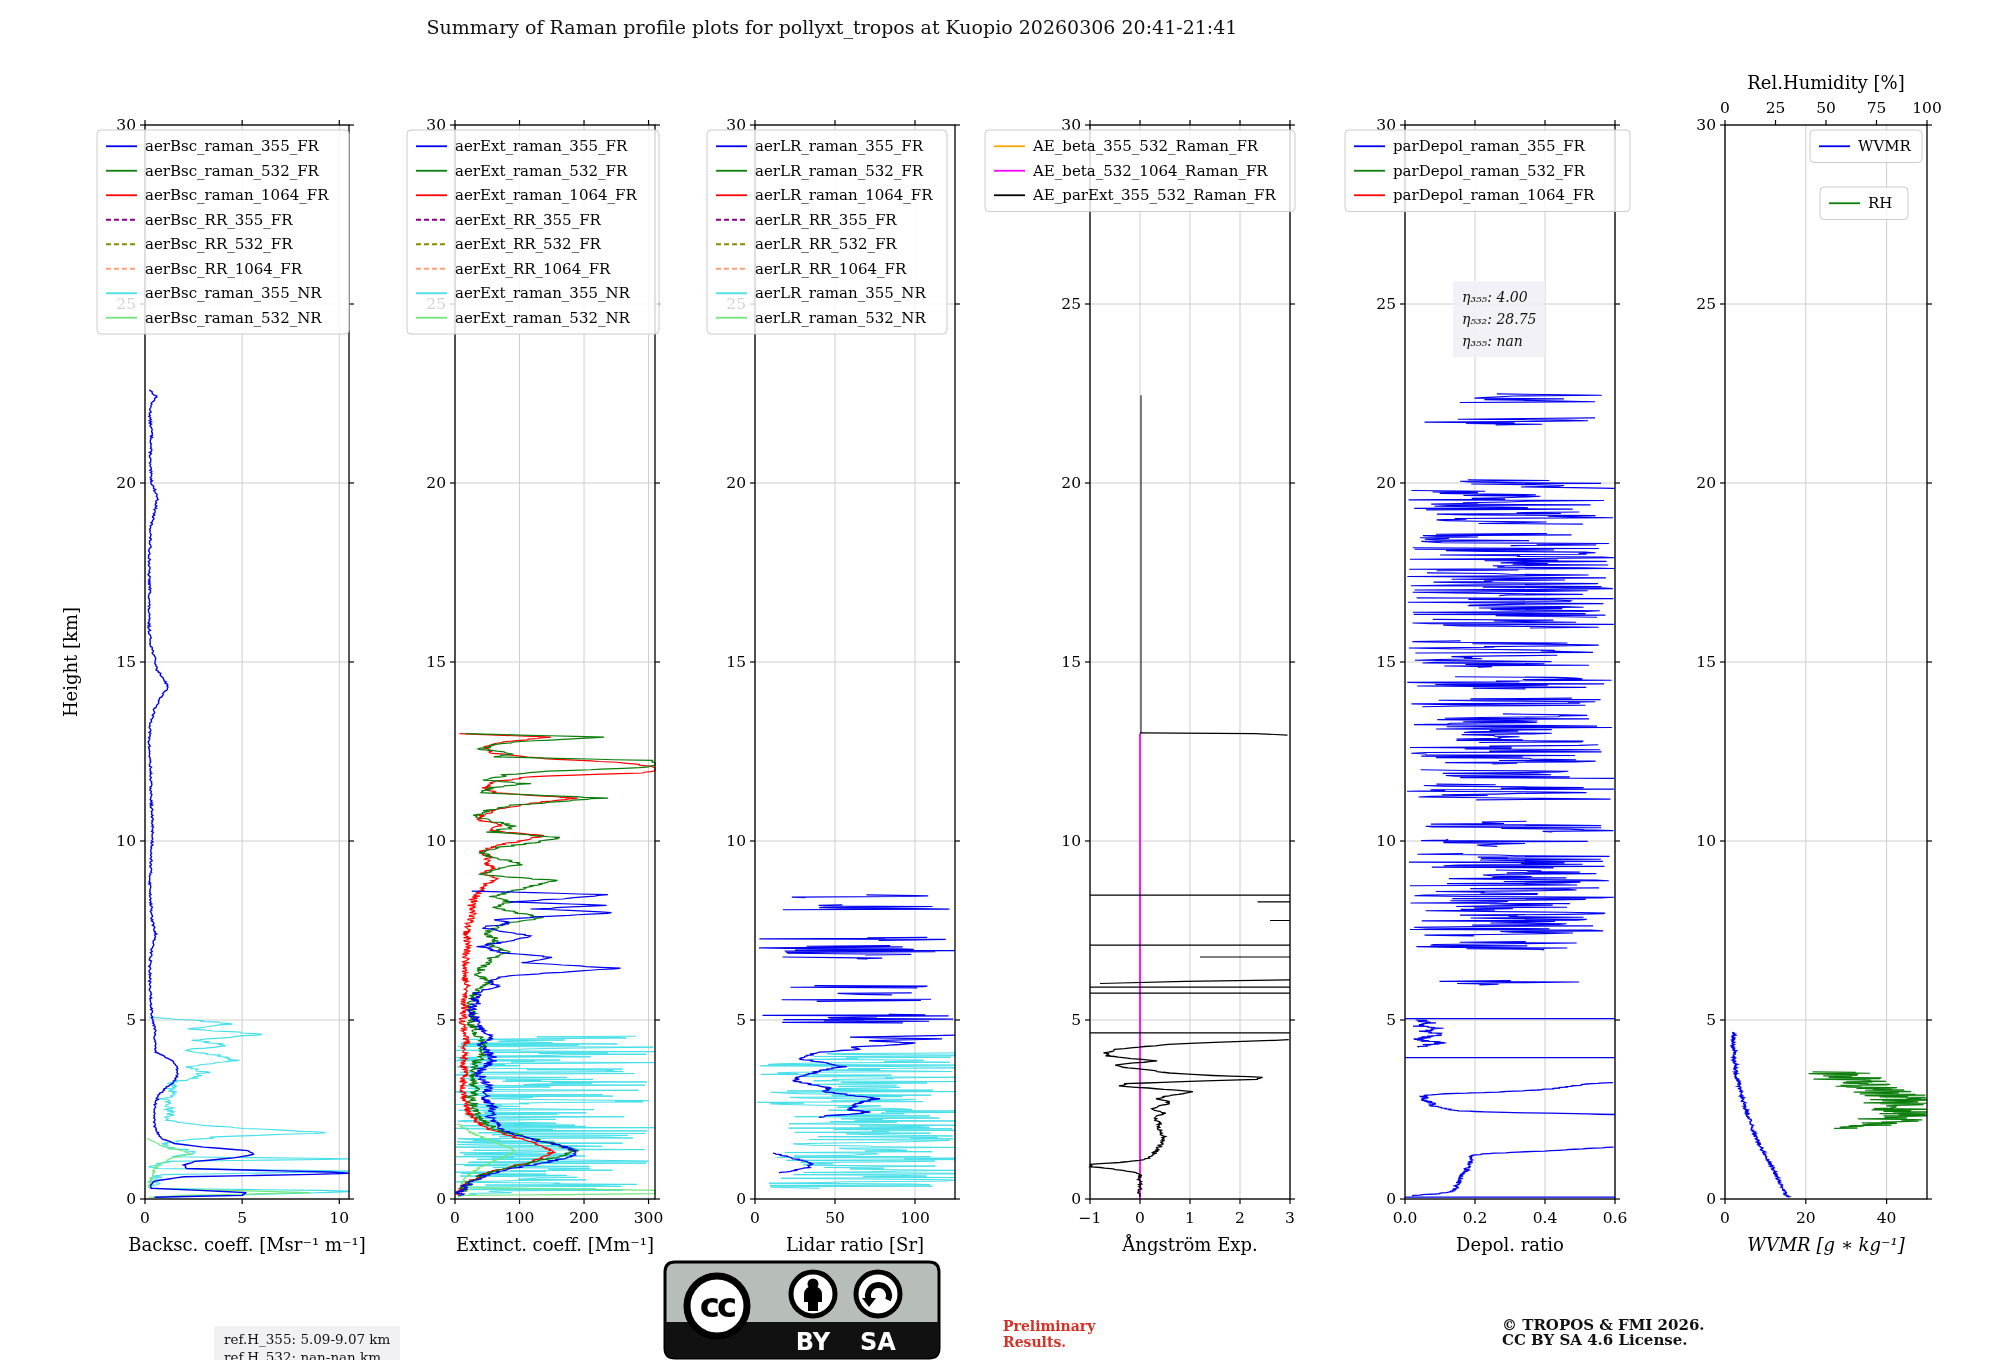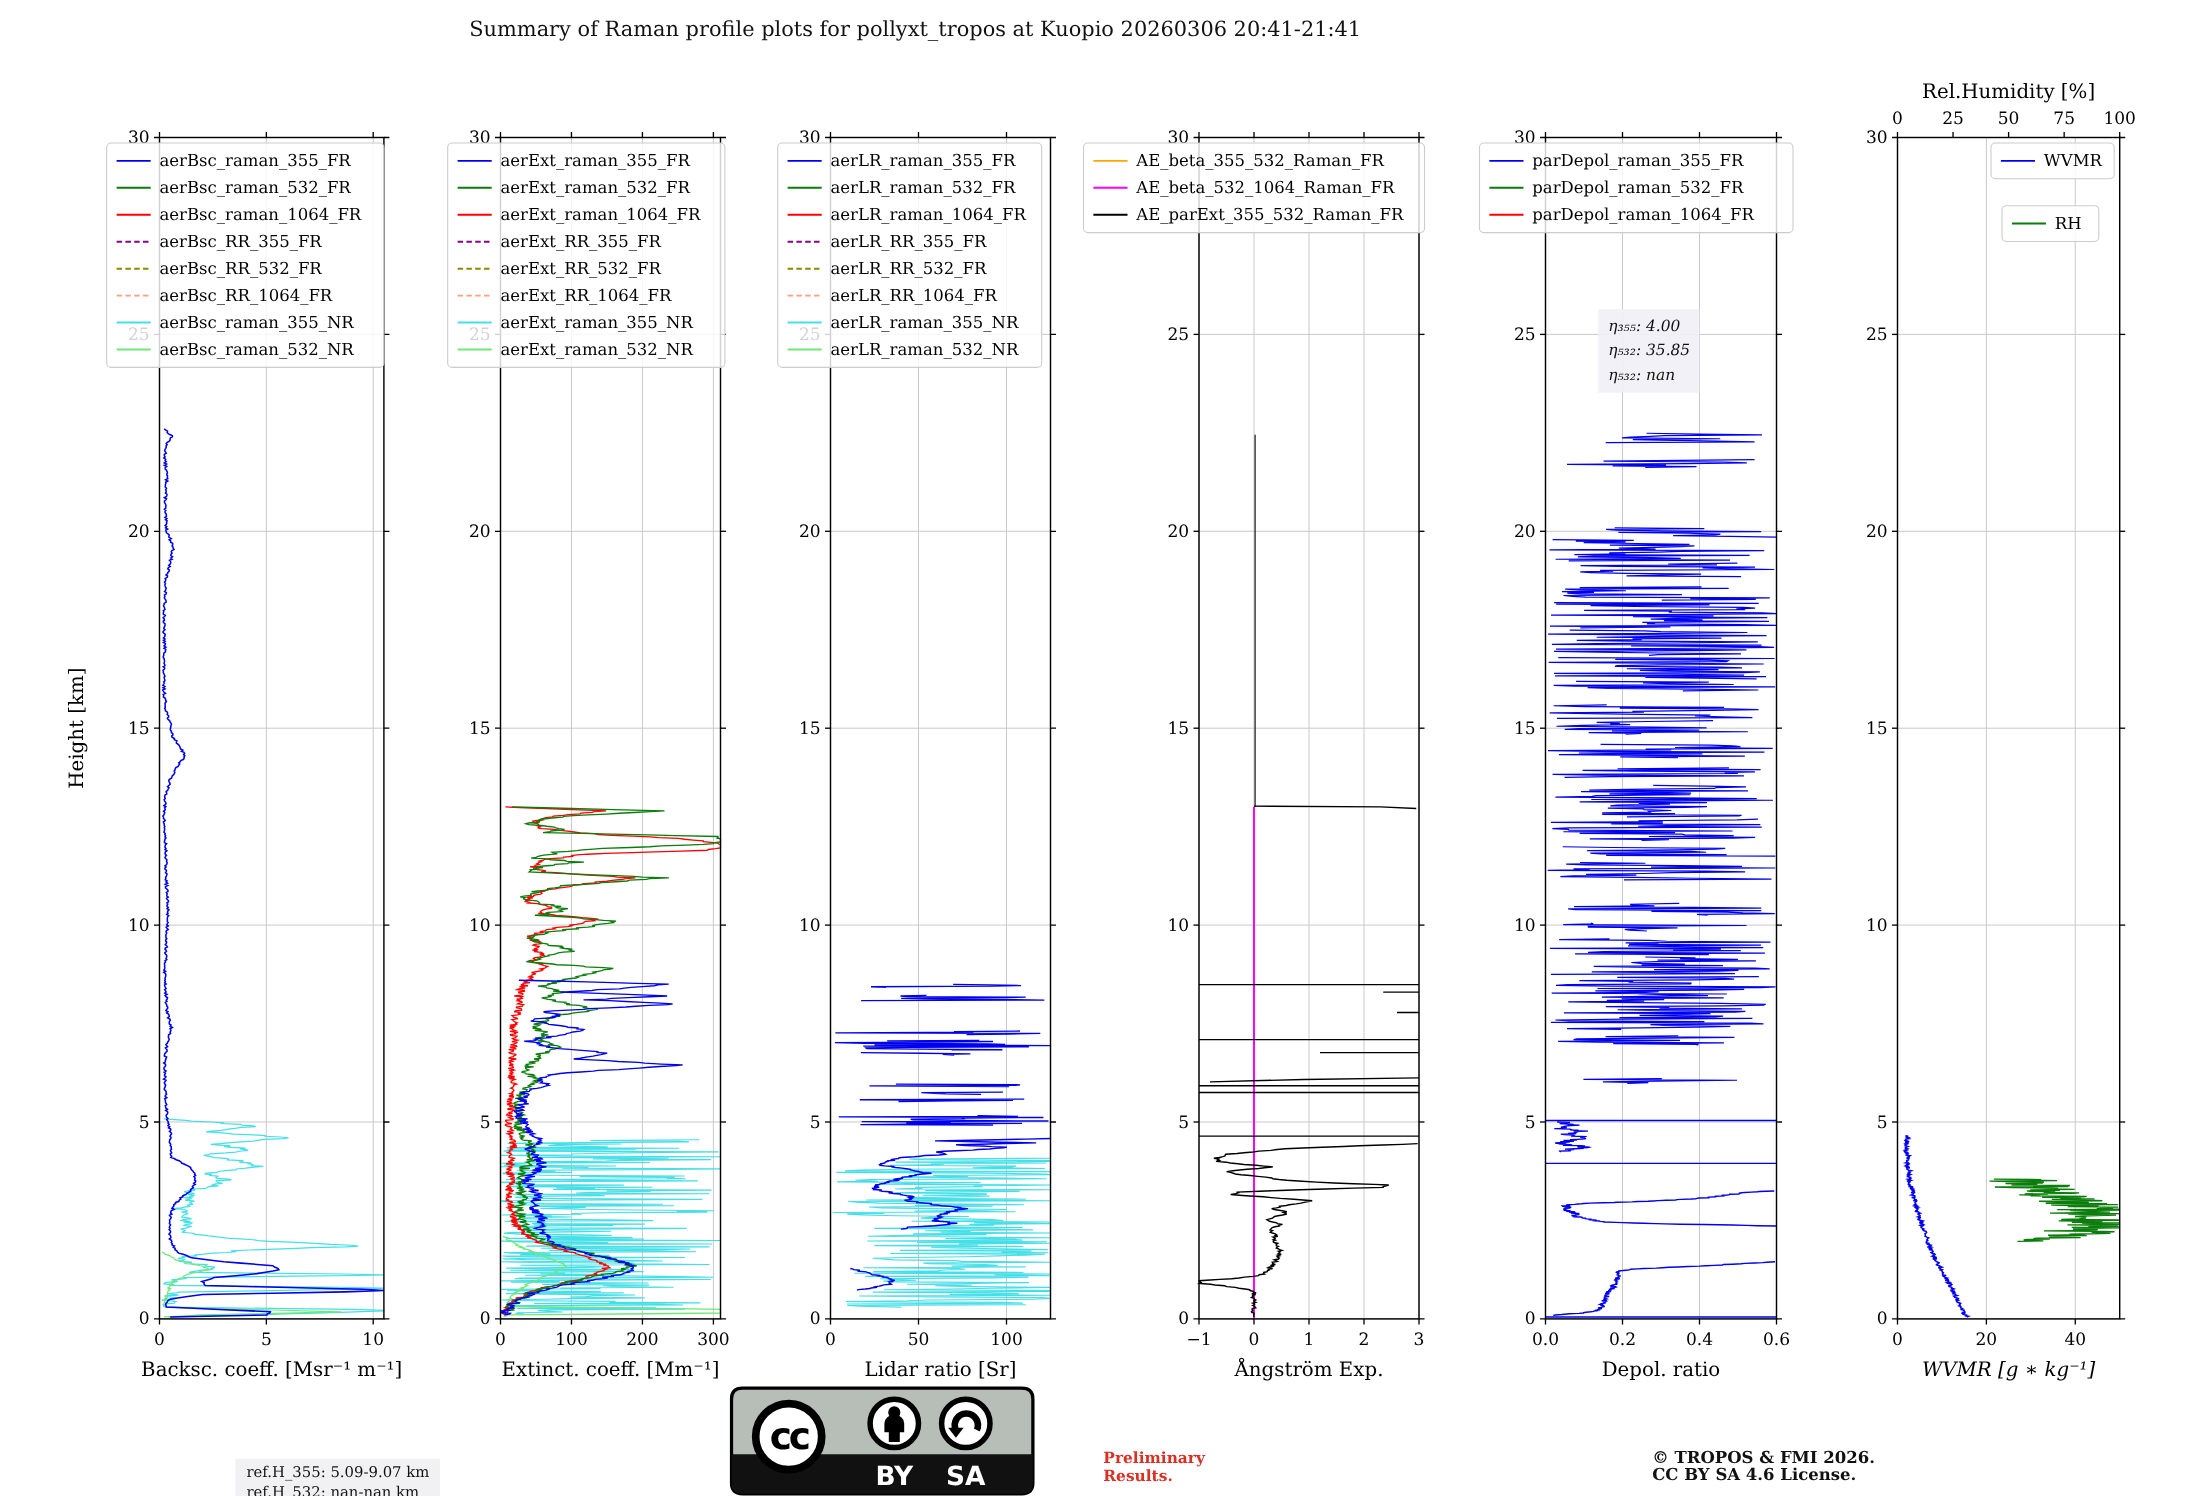--- a/index.html
+++ b/index.html
@@ -496,22 +496,22 @@
           <rect x="205" y="147" width="88" height="32.5" rx="4" fill="rgba(255,255,255,0.82)" stroke="#cccccc" stroke-width="1"></rect>
           <line x1="214" y1="163.25" x2="245" y2="163.25" stroke="#0a7d0a" stroke-width="1.8"></line>
           <text x="253" y="168.25" text-anchor="start" font-size="15" font-family="'DejaVu Serif','Liberation Serif',serif" fill="#000">RH</text>
         </g>
       </svg>
     </div>
   </div>
 
 <div id="eta-box" class="annot-box">
   <div class="eta-line">η₃₅₅: 4.00</div>
-  <div class="eta-line">η₅₃₂: 35.85</div>
-  <div class="eta-line">η₅₃₂: nan</div>
+  <div class="eta-line">η₅₃₂: 28.75</div>
+  <div class="eta-line">η₃₅₅: nan</div>
 </div>
 
 <div id="ref-box" class="annot-box">
   <div>ref.H_355: 5.09-9.07 km</div>
   <div>ref.H_532: nan-nan km</div>
   <div>ref.H_1064: nan-nan km</div>
 </div>
 
 <div id="cc-badge">
   <svg width="278" height="100" viewBox="0 0 278 100">

